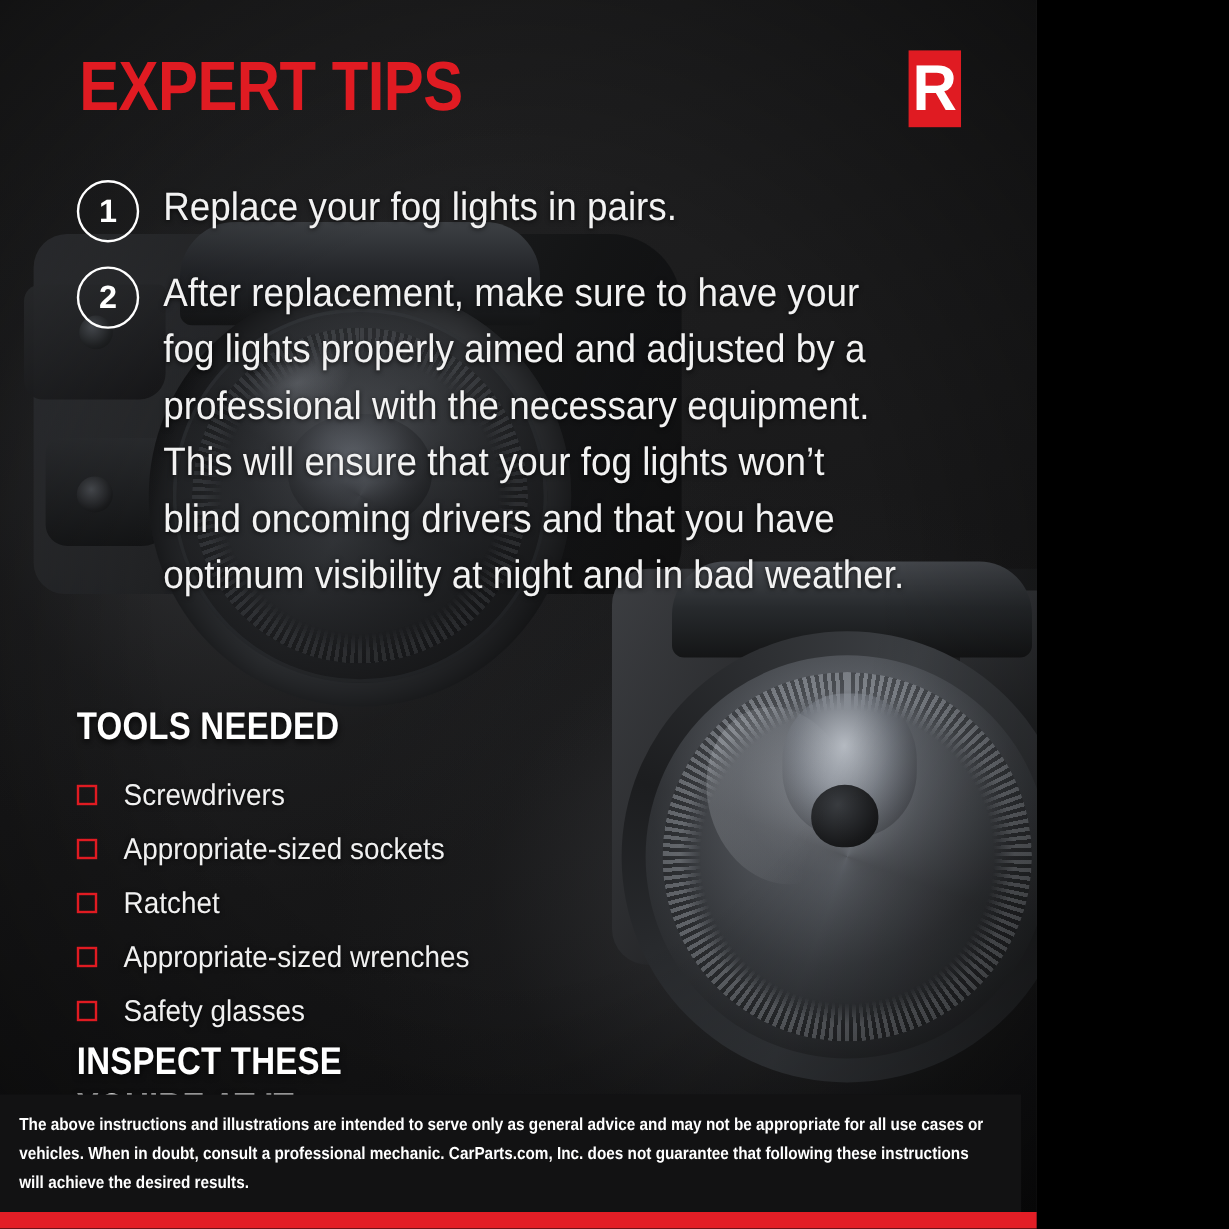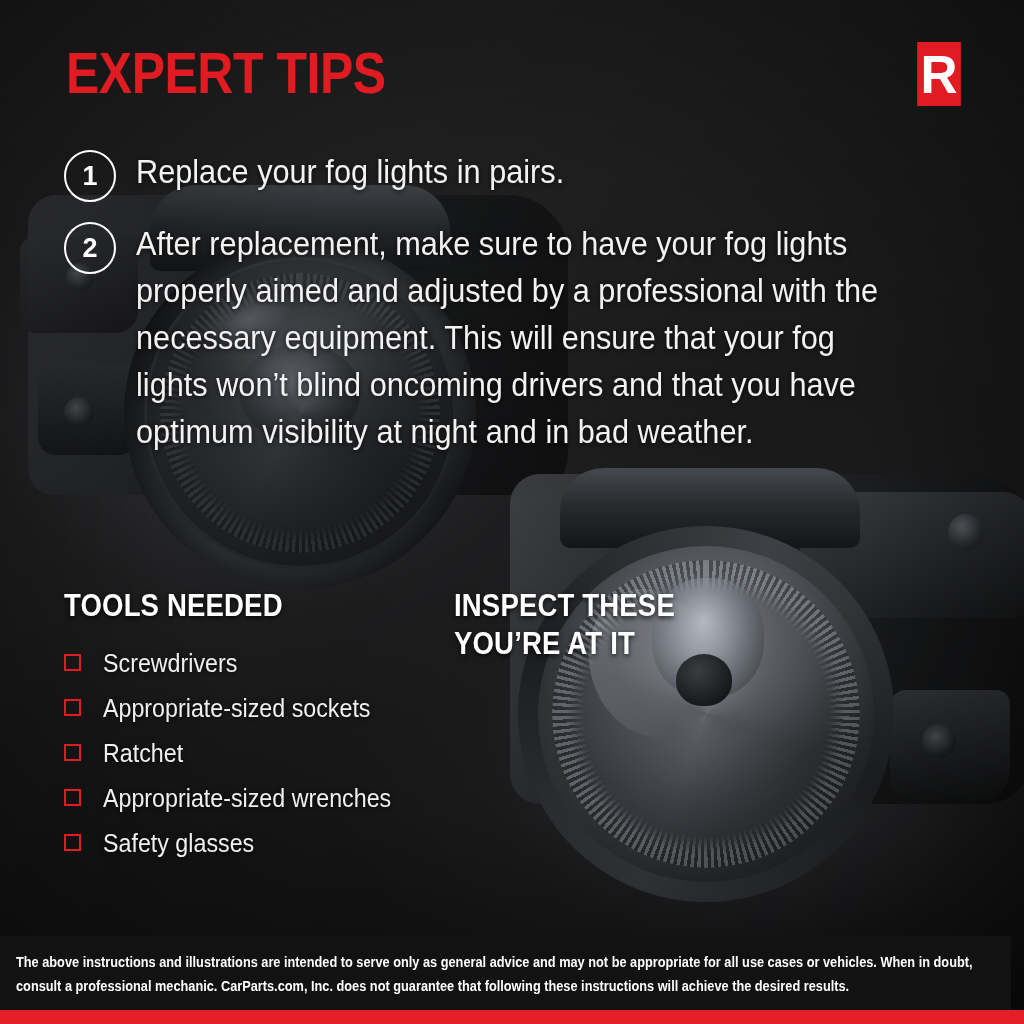--- a/index.html
+++ b/index.html
@@ -2,21 +2,21 @@
 <html><head>
 <meta charset="utf-8">
 <style>
   html, body {
     margin: 0;
     padding: 0;
     background: #000;
   }
   #page {
     position: relative;
-    width: 1024px;
+    width: 864px;
     height: 1024px;
     overflow: hidden;
     background: #1d1d1d;
     font-family: "Liberation Sans", sans-serif;
     -webkit-font-smoothing: antialiased;
   }
 
   
   .bg-layer {
     position: absolute;
@@ -267,20 +267,21 @@
     transform: scaleX(0.93);
     transform-origin: left top;
     width: 107%;
     text-shadow: 0 1px 5px rgba(0,0,0,0.75);
   }
 
   .columns {
     position: absolute;
     left: 64px; top: 586px; right: 50px;
     display: flex;
+    flex-direction: column;
   }
   .col-tools { width: 390px; flex: 0 0 auto; }
   .col-inspect { flex: 1 1 auto; }
 
   .sec-head {
     color: #ffffff;
     font-size: 32px;
     line-height: 38px;
     font-weight: 700;
     letter-spacing: 0.2px;

